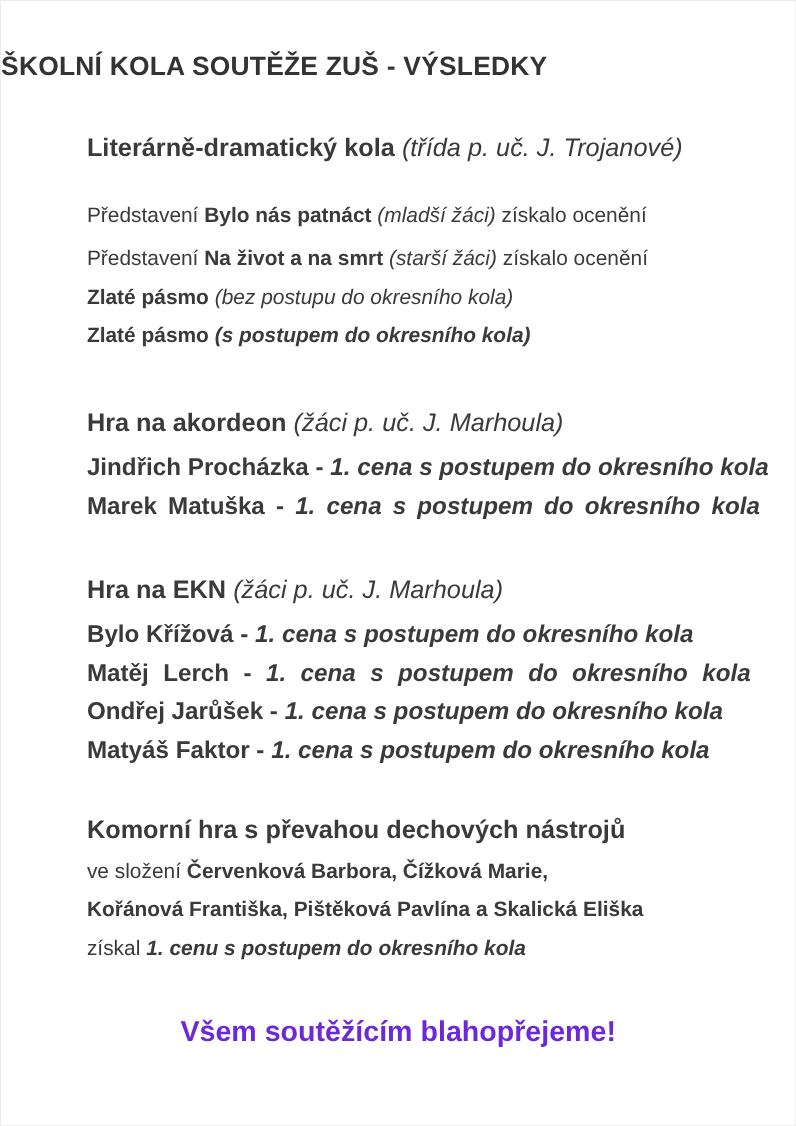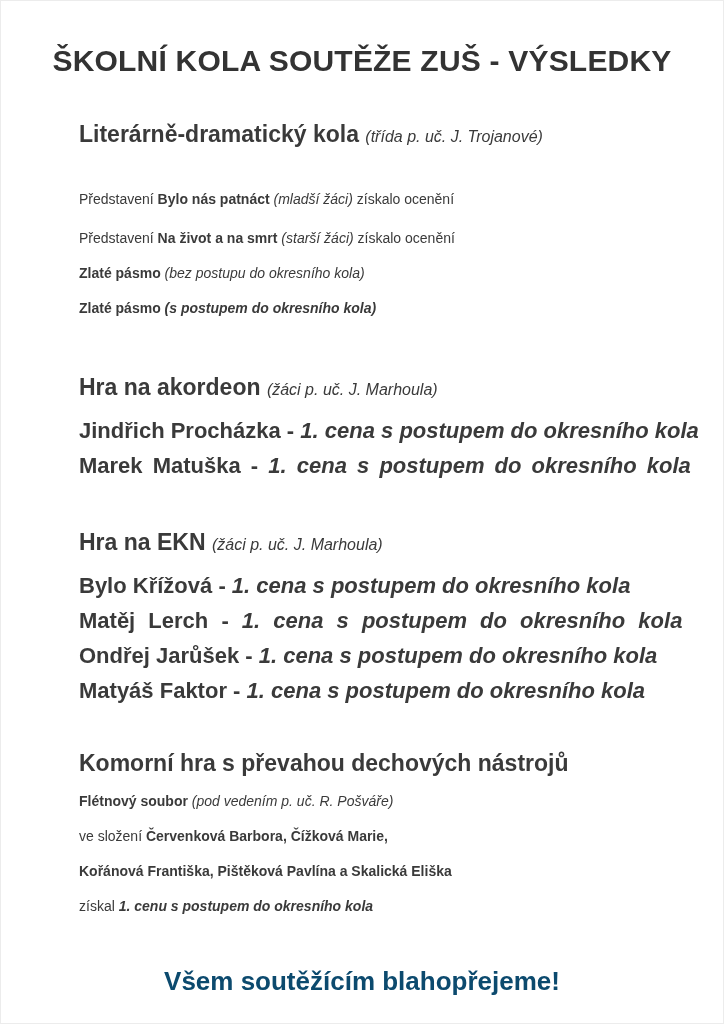--- a/index.html
+++ b/index.html
@@ -10,50 +10,49 @@
     box-sizing: border-box;
     background: #ffffff;
     border: 1px solid #ececec;
     overflow: hidden;
     font-family: "Liberation Sans", sans-serif;
     color: #3a3a3a;
   }
   .doc-title {
     margin: 0;
     padding-top: 42px;
-    text-align: center;
-    font-size: 30px;
+    font-size: 24px;
     line-height: 36px;
     font-weight: 700;
     color: #333333;
     white-space: nowrap;
     letter-spacing: 0.2px;
   }
   .sec { margin-left: 78px; }
   .sec-heading {
     margin: 0;
     font-size: 23px;
     line-height: 30px;
     font-weight: 700;
     white-space: nowrap;
   }
   .sec-heading .note {
-    font-size: 16px;
+    font-size: 23px;
     font-weight: 400;
     font-style: italic;
   }
   .mt-s1 { margin-top: 40px; }
   .mt-s2 { margin-top: 46px; }
   .mt-s3 { margin-top: 44px; }
   .mt-s4 { margin-top: 40px; }
   .lines-s1 { margin-top: 30px; }
   .lines-entries { margin-top: 8px; }
   .lines-s4 { margin-top: 6px; }
   .body-line {
-    font-size: 14px;
+    font-size: 19px;
     line-height: 35px;
     white-space: nowrap;
   }
   .para-gap { margin-top: 4px; }
   .b  { font-weight: 700; }
   .i  { font-style: italic; }
   .bi { font-weight: 700; font-style: italic; }
   .entry {
     font-size: 22px;
     line-height: 35px;
@@ -62,21 +61,21 @@
   }
   .entry .award { font-style: italic; }
   .ws-a { word-spacing: 4px; }
   .ws-b { word-spacing: 7px; }
   .closing {
     margin: 40px 0 0 0;
     text-align: center;
     font-size: 26px;
     line-height: 34px;
     font-weight: 700;
-    color: #0c4a6e;
+    color: #6d28d9;
     white-space: nowrap;
   }
 </style>
 </head>
 <body>
 
 <div class="page">
 
   <h1 class="doc-title">ŠKOLNÍ KOLA SOUTĚŽE ZUŠ - VÝSLEDKY</h1>
 
@@ -104,21 +103,20 @@
       <div class="entry"><span class="name">Bylo Křížová</span><span class="sep"> - </span><span class="award">1. cena s postupem do okresního kola</span></div>
       <div class="entry ws-b"><span class="name">Matěj Lerch</span><span class="sep"> - </span><span class="award">1. cena s postupem do okresního kola</span></div>
       <div class="entry"><span class="name">Ondřej Jarůšek</span><span class="sep"> - </span><span class="award">1. cena s postupem do okresního kola</span></div>
       <div class="entry"><span class="name">Matyáš Faktor</span><span class="sep"> - </span><span class="award">1. cena s postupem do okresního kola</span></div>
     </div>
   </section>
 
   <section class="sec mt-s4">
     <h2 class="sec-heading"><span class="hb">Komorní hra s převahou dechových nástrojů</span></h2>
     <div class="lines-s4">
-      <div class="body-line"><span class="b">Flétnový soubor</span><span class="i"> (pod vedením p. uč. R. Pošváře)</span></div>
       <div class="body-line"><span>ve složení </span><span class="b">Červenková Barbora, Čížková Marie,</span></div>
       <div class="body-line"><span class="b">Kořánová Františka, Pištěková Pavlína a Skalická Eliška</span></div>
       <div class="body-line"><span>získal </span><span class="bi">1. cenu s postupem do okresního kola</span></div>
     </div>
   </section>
 
   <div class="closing">Všem soutěžícím blahopřejeme!</div>
 
 </div>
 

